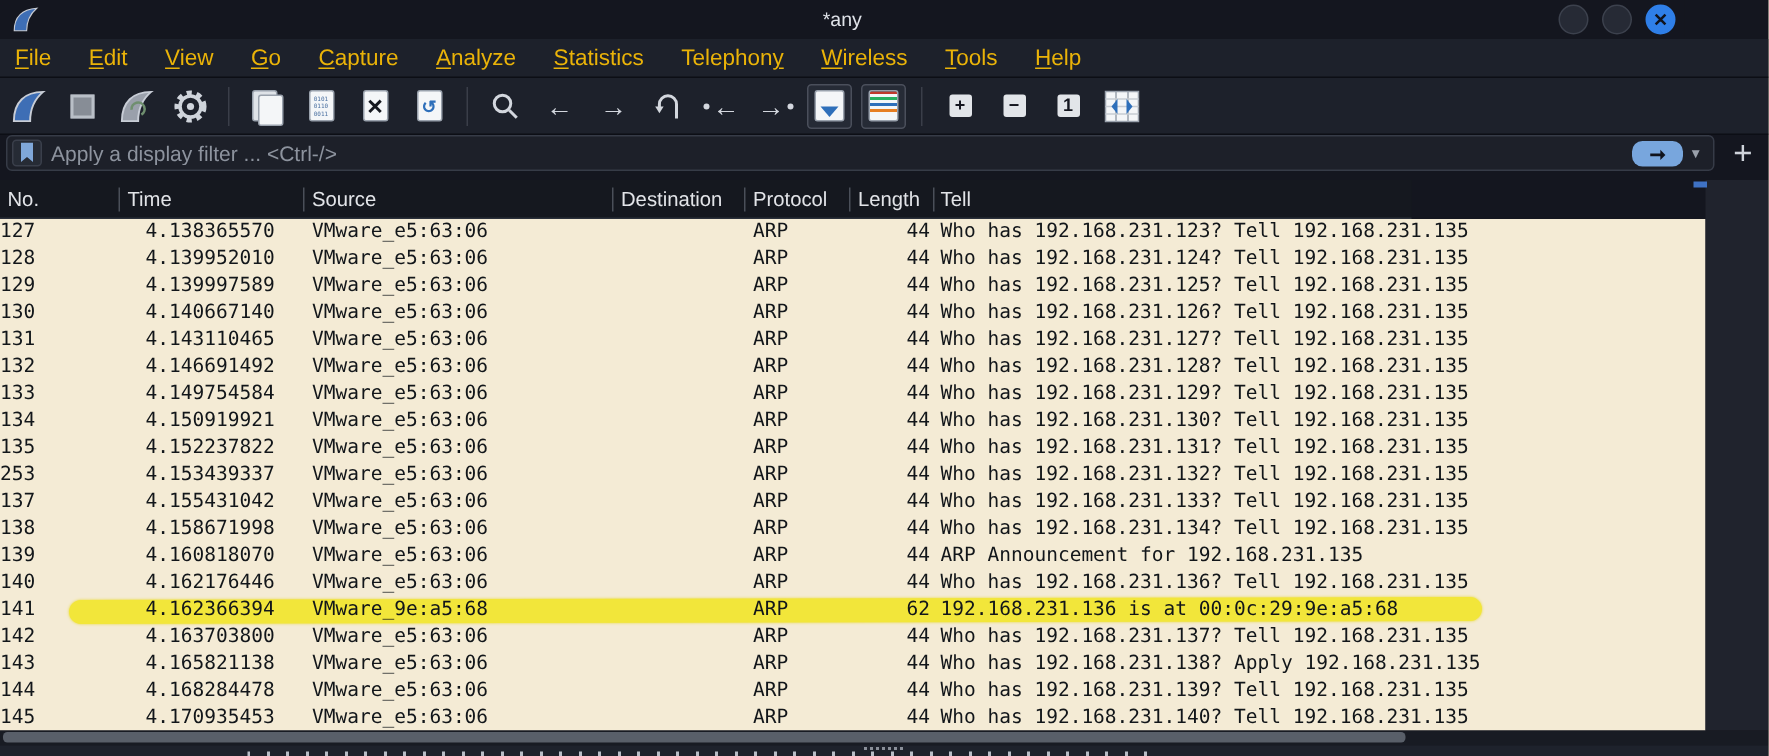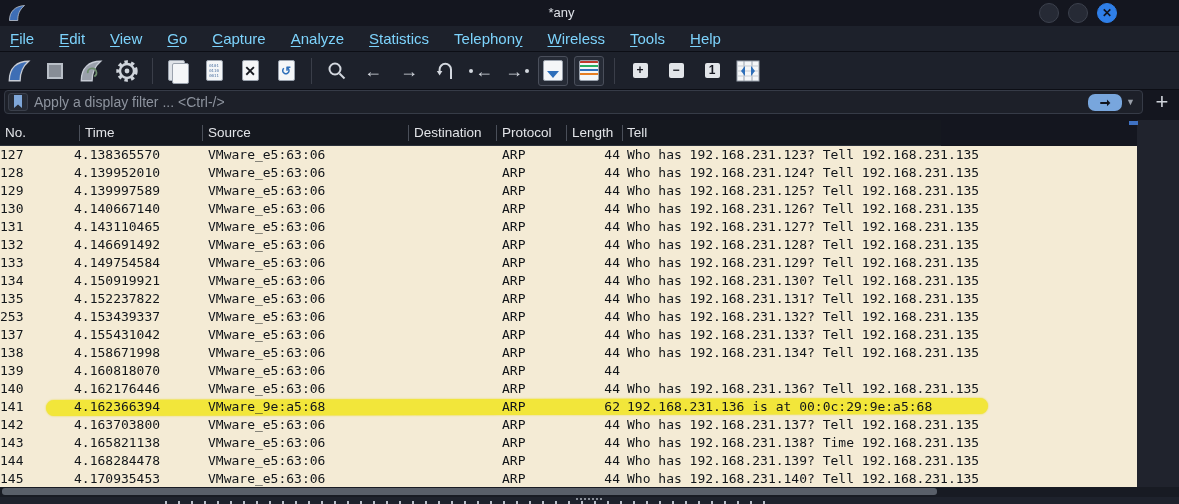--- a/index.html
+++ b/index.html
@@ -13,21 +13,21 @@
   .tb-title { position:absolute; left:0; right:0; top:0; height:26px; line-height:26px;
               text-align:center; color:#dfe2e8; font-size:13px; }
   .winbtns { position:absolute; right:6px; top:3px; display:flex; gap:9px; }
   .wbtn { width:20px; height:20px; border-radius:50%; background:#262a35; border:1px solid #3c414d;
           display:flex; align-items:center; justify-content:center; }
   .wbtn.close { background:#2f7fe8; border-color:#2f7fe8; color:#10131c; font-weight:bold; font-size:12px; }
 
   
   .menubar { position:absolute; left:0; top:26px; width:1179px; height:26px; background:#1d212b;
              display:flex; align-items:center; padding-left:10px; gap:25px; border-bottom:1px solid #0c0e15; }
-  .menu-item { color:#7dd3fc; font-size:15px; cursor:default; white-space:nowrap; }
+  .menu-item { color:#eab308; font-size:15px; cursor:default; white-space:nowrap; }
   .mn { text-decoration:underline; text-underline-offset:2px; }
 
   
   .toolbar { position:absolute; left:0; top:52px; width:1179px; height:38px; background:#1d212b;
              display:flex; align-items:center; padding-left:4px; gap:6px; border-bottom:1px solid #0c0e15; }
   .tbtn { width:30px; height:30px; display:flex; align-items:center; justify-content:center;
           border-radius:3px; position:relative; flex:none; }
   .tbtn.pressed { background:#262b36; border:1px solid #4a4f5b; }
   .tsep { width:1px; height:26px; background:#3a3e49; margin:0 4px; flex:none; }
   .arrowglyph { color:#d3d7de; font-size:18px; line-height:1; }
@@ -71,21 +71,21 @@
   .colheader { position:absolute; left:0; top:120px; width:941px; height:26px; background:#15181f;
                border-bottom:1px solid #2b303a; }
   .hcell { position:absolute; top:0; height:26px; line-height:26px; color:#e2e4e8; font-size:13.5px; }
   .hsep { position:absolute; top:5px; height:16px; width:1px; background:#4a4f59; }
 
   .rows { position:absolute; left:0; top:146px; width:1137px; height:341px; background:#f4ebd5; overflow:hidden; }
   .prow { position:relative; height:18px; font-family:"DejaVu Sans Mono",monospace; font-size:13px;
           line-height:18px; color:#12161a; white-space:nowrap; }
   .pcell { position:absolute; top:0; }
   .c-no    { left:0;    width:76px; }
-  .c-time  { left:74px; }
+  .c-time  { left:97px; }
   .c-src   { left:208px; }
   .c-dst   { left:414px; }
   .c-proto { left:502px; }
   .c-len   { left:556px; width:64px; text-align:right; }
   .c-info  { left:627px; }
   .marker { position:absolute; left:46px; width:942px; top:1px; height:16px; background:#f2e63a;
             border-radius:8px; transform:rotate(-0.12deg); box-shadow:0 0 2px #e8d92f; }
   .pcell { z-index:1; }
 
   .vtrack { position:absolute; left:1137px; top:120px; width:42px; height:367px; background:#20232d; }
@@ -379,20 +379,21 @@
       <span class="pcell c-len">44</span>
       <span class="pcell c-info">Who has 192.168.231.134? Tell 192.168.231.135</span>
     </div>
     <div class="prow">
       <span class="pcell c-no">139</span>
       <span class="pcell c-time">4.160818070</span>
       <span class="pcell c-src">VMware_e5:63:06</span>
       <span class="pcell c-dst"></span>
       <span class="pcell c-proto">ARP</span>
       <span class="pcell c-len">44</span>
+      <span class="pcell c-info">ARP Announcement for 192.168.231.135</span>
     </div>
     <div class="prow">
       <span class="pcell c-no">140</span>
       <span class="pcell c-time">4.162176446</span>
       <span class="pcell c-src">VMware_e5:63:06</span>
       <span class="pcell c-dst"></span>
       <span class="pcell c-proto">ARP</span>
       <span class="pcell c-len">44</span>
       <span class="pcell c-info">Who has 192.168.231.136? Tell 192.168.231.135</span>
     </div>
@@ -415,21 +416,21 @@
       <span class="pcell c-len">44</span>
       <span class="pcell c-info">Who has 192.168.231.137? Tell 192.168.231.135</span>
     </div>
     <div class="prow">
       <span class="pcell c-no">143</span>
       <span class="pcell c-time">4.165821138</span>
       <span class="pcell c-src">VMware_e5:63:06</span>
       <span class="pcell c-dst"></span>
       <span class="pcell c-proto">ARP</span>
       <span class="pcell c-len">44</span>
-      <span class="pcell c-info">Who has 192.168.231.138? Time 192.168.231.135</span>
+      <span class="pcell c-info">Who has 192.168.231.138? Apply 192.168.231.135</span>
     </div>
     <div class="prow">
       <span class="pcell c-no">144</span>
       <span class="pcell c-time">4.168284478</span>
       <span class="pcell c-src">VMware_e5:63:06</span>
       <span class="pcell c-dst"></span>
       <span class="pcell c-proto">ARP</span>
       <span class="pcell c-len">44</span>
       <span class="pcell c-info">Who has 192.168.231.139? Tell 192.168.231.135</span>
     </div>

